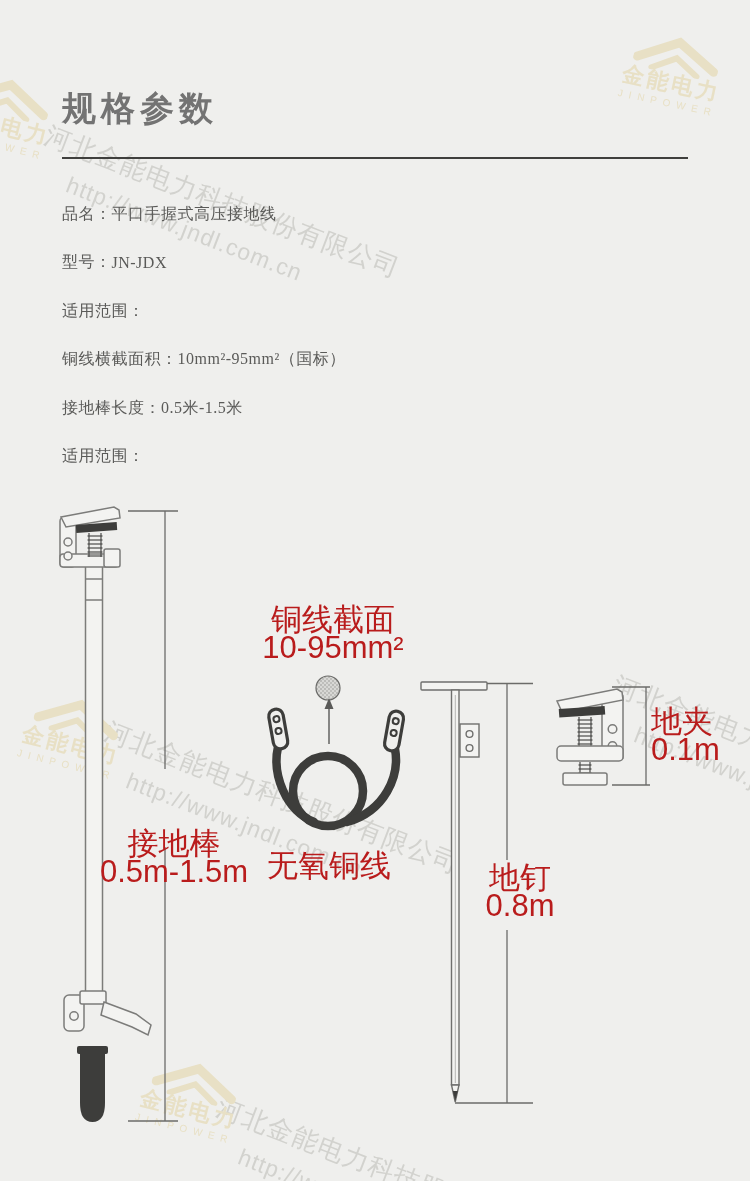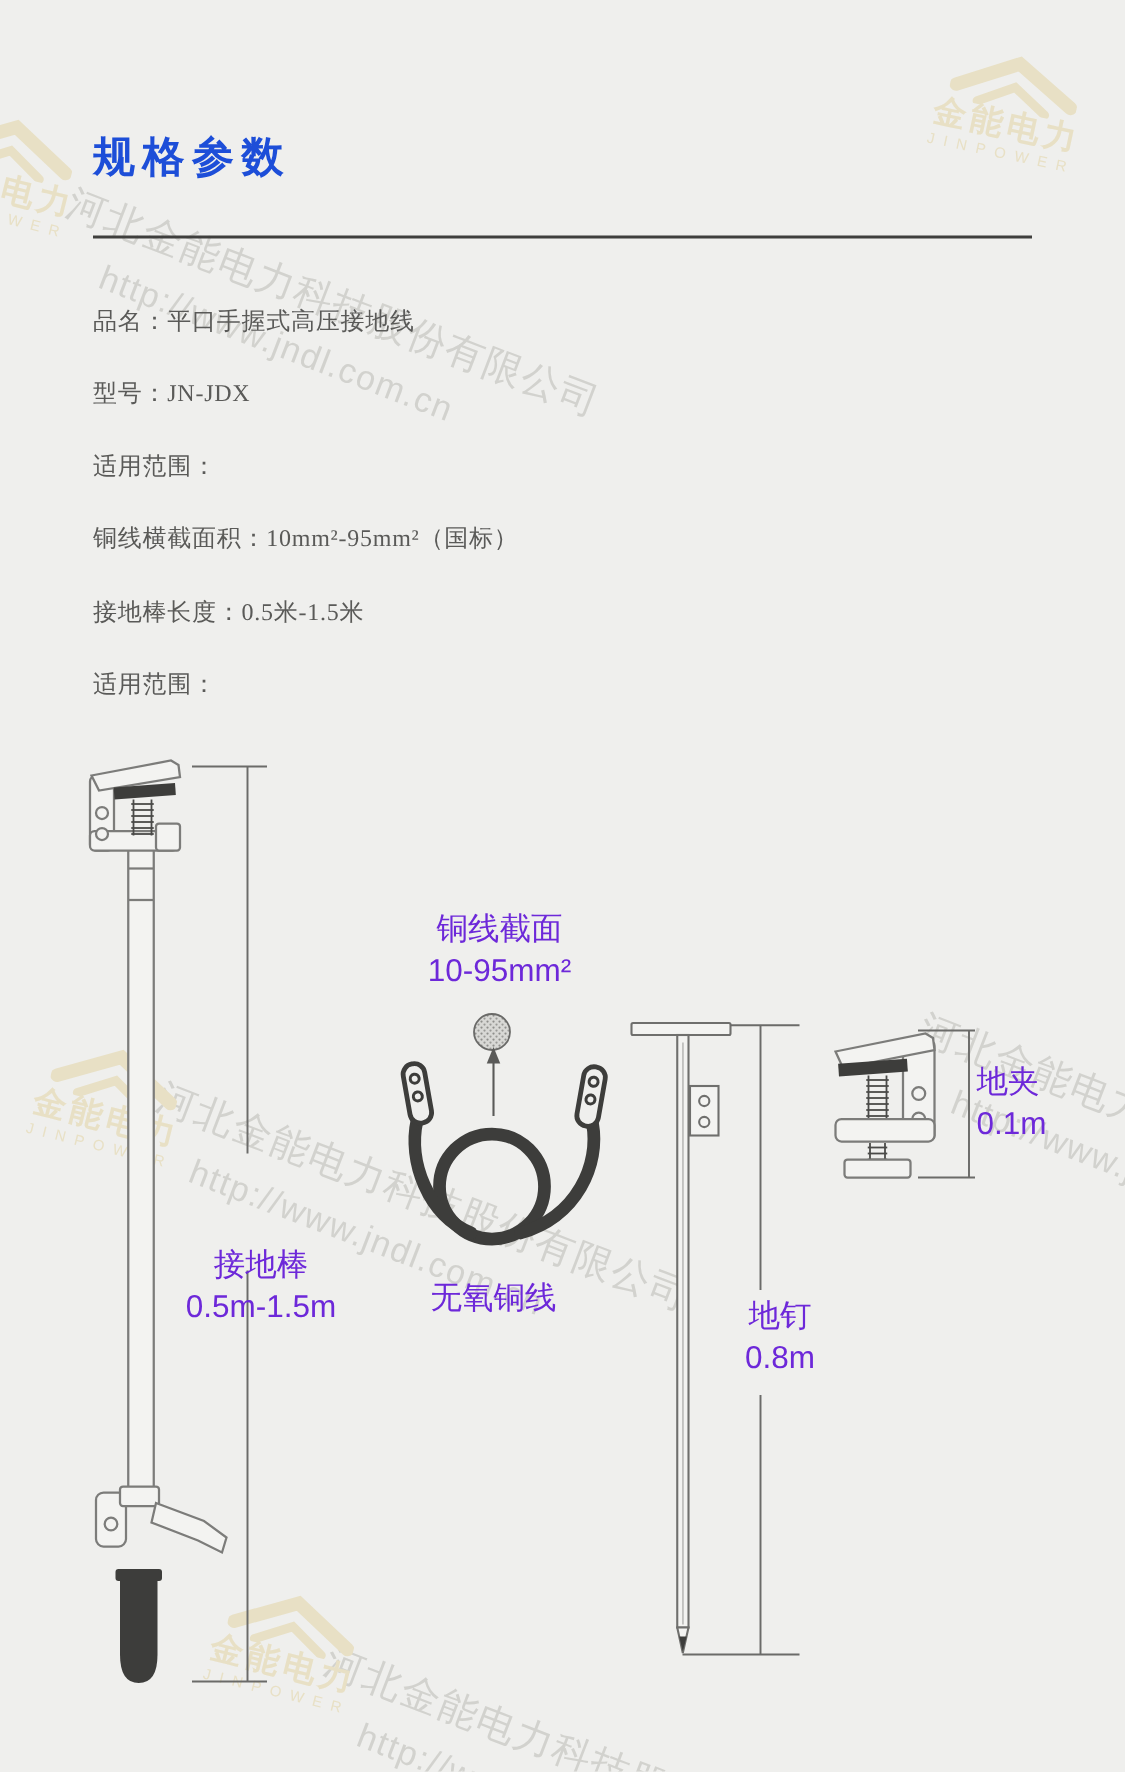--- a/index.html
+++ b/index.html
@@ -14,31 +14,31 @@
   .wm-text{position:absolute;color:#d2d2ce;transform-origin:0 0;white-space:nowrap;}
   .wm-text .l1{font-size:26px;letter-spacing:1px;}
   .wm-text .l2{font-size:23px;margin-left:38px;margin-top:8px;letter-spacing:1px;}
   .wm-logo{position:absolute;width:124px;text-align:center;color:#e8e0c5;}
   .wm-logo svg{display:block;margin:0 auto;}
   .wm-logo .cn{font-size:22px;font-weight:bold;letter-spacing:3px;line-height:1.05;margin-top:-2px;}
   .wm-logo .en{font-size:10px;letter-spacing:6px;margin-top:3px;}
   
   .title{
     position:absolute;left:62px;top:86px;z-index:2;margin:0;
-    font-size:28px;font-weight:bold;letter-spacing:5px;color:#1d4ed8;
+    font-size:34px;font-weight:bold;letter-spacing:5px;color:#737373;
   }
   .divider{position:absolute;left:62px;top:157px;width:626px;height:2px;background:#3f3f3d;z-index:2;}
   
   .specs{position:absolute;left:62px;top:190px;z-index:2;}
   .spec-row{height:48.5px;display:flex;align-items:center;font-size:16px;color:#5a5a58;letter-spacing:0.5px;}
   .spec-label{white-space:pre;}
   .spec-value{white-space:pre;font-family:Liberation Serif, serif;}
   
   .diagram{position:absolute;left:0;top:0;z-index:1;}
-  .fig-label{position:absolute;z-index:3;font-size:21px;line-height:28px;color:#6d28d9;text-align:center;transform:translateX(-50%);white-space:nowrap;}
+  .fig-label{position:absolute;z-index:3;font-size:31px;line-height:28px;color:#b91c1c;text-align:center;transform:translateX(-50%);white-space:nowrap;}
   .fig-label.left-align{transform:none;text-align:left;}
 </style>
 </head>
 <body>
 
 <div class="wm-layer">
 
   <div class="wm-text" style="left:52px;top:118px;transform:rotate(21deg);">
     <div class="l1">河北金能电力科技股份有限公司</div>
     <div class="l2">http://www.jndl.com.cn</div>

